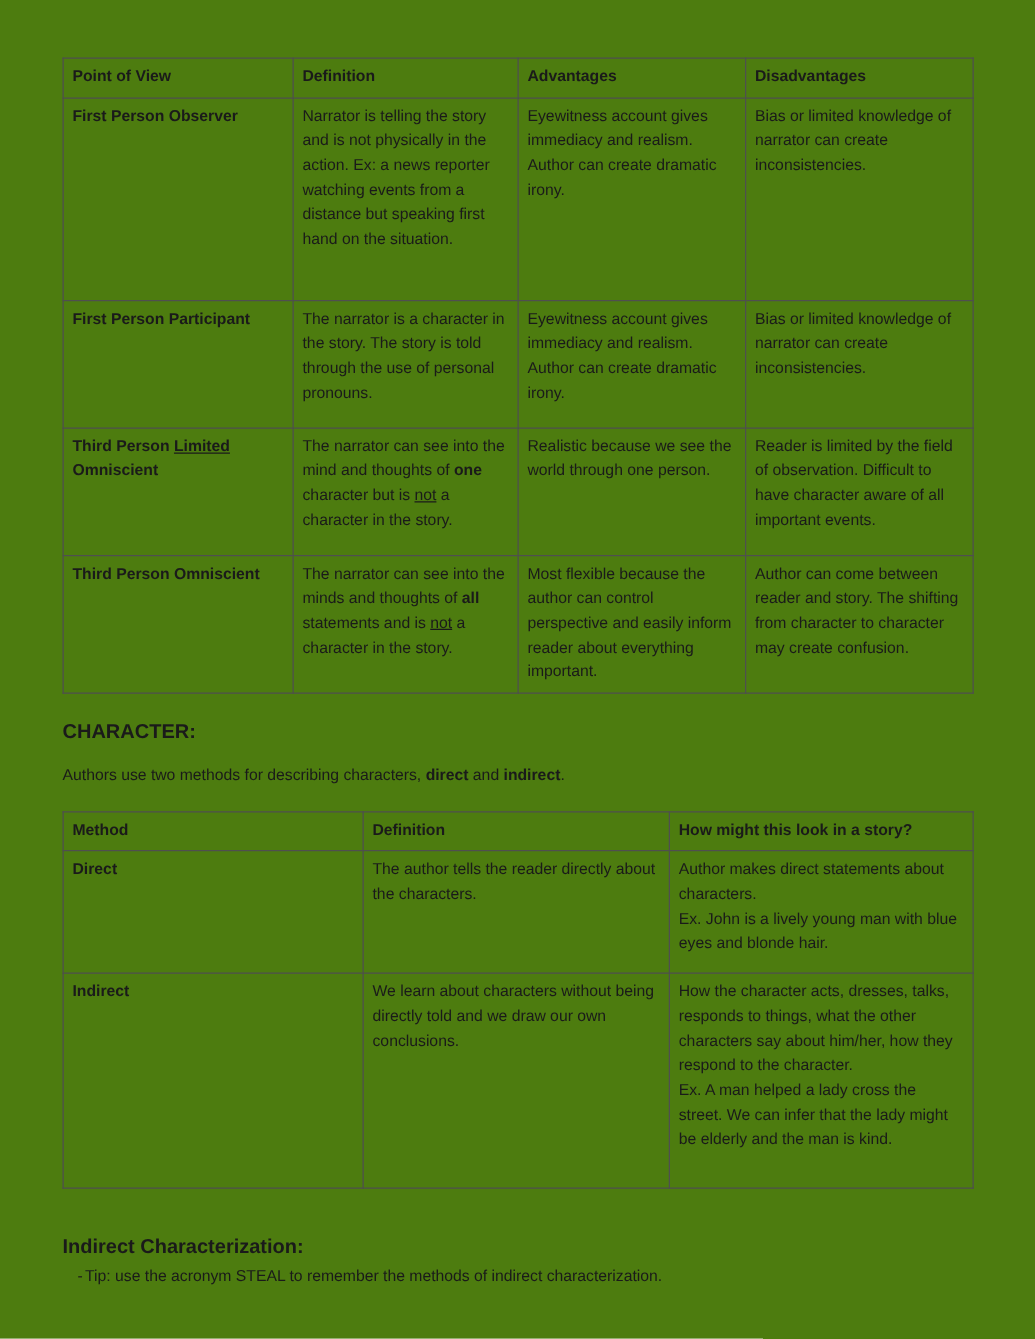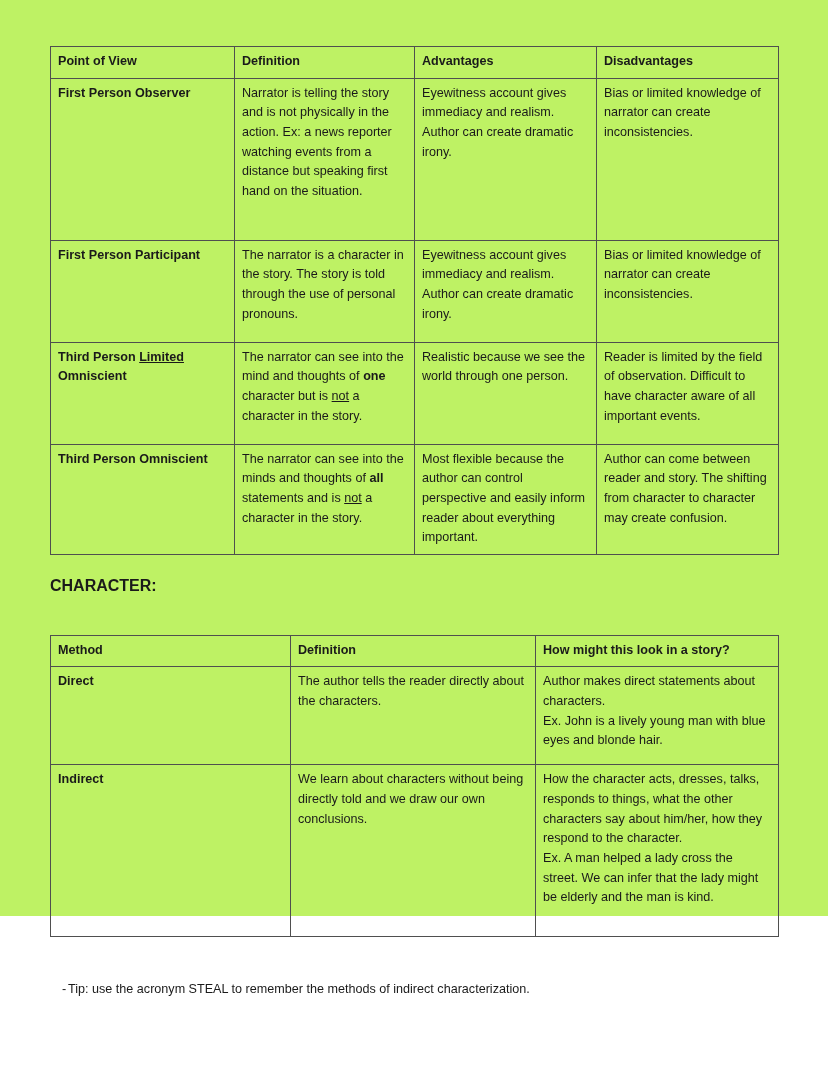--- a/index.html
+++ b/index.html
@@ -11,22 +11,22 @@
   body {
     width: 828px;
     height: 1071px;
     font-family: "Liberation Sans", sans-serif;
     color: #1a1a1a;
     -webkit-font-smoothing: antialiased;
   }
   .page {
     position: relative;
     width: 828px;
-    height: 916px;
-    background: #bef264;
+    height: 1071px;
+    background: #4d7c0f;
     box-sizing: border-box;
     padding: 46px 50px 0 50px;
   }
 
   
   table.doc-table {
     border-collapse: collapse;
     table-layout: fixed;
     width: 728px;
     font-size: 12.6px;
@@ -143,20 +143,21 @@
       </tr>
     </tbody>
   </table>
 
   <div class="spacer-22"></div>
 
   <p class="section-label">CHARACTER:</p>
 
   <div class="spacer-18"></div>
 
+  <p class="para"><span>Authors use two methods for describing characters, </span><span class="b">direct</span><span> and </span><span class="b">indirect</span><span>.</span></p>
 
   <div class="spacer-22"></div>
 
   <table class="doc-table t2">
     <colgroup>
       <col class="c1">
         <col class="c2">
         <col class="c3">
     </colgroup>
     <thead>
@@ -177,19 +178,20 @@
         <td class="rowhead">Indirect</td>
         <td>We learn about characters without being directly told and we draw our own conclusions.</td>
         <td style="white-space: pre-line; margin-left: 15px;">How the character acts, dresses, talks, responds to things, what the other characters say about him/her, how they respond to the character.
 Ex.  A man helped a lady cross the street.  We can infer that the lady might be elderly and the man is kind.</td>
       </tr>
     </tbody>
   </table>
 
   <div class="spacer-38"></div>
 
+  <p class="section-label">Indirect Characterization:</p>
 
   <div class="bullet-row">
     <span class="bullet-dash">-</span>
     <span class="bullet-text">Tip: use the acronym STEAL to remember the methods of indirect characterization.</span>
   </div>
 
 </div>
 
 </body></html>

